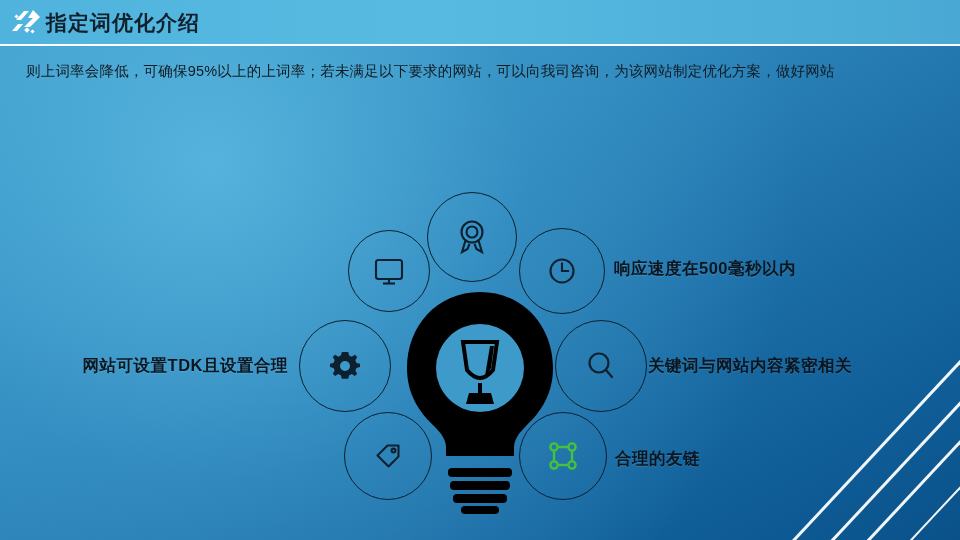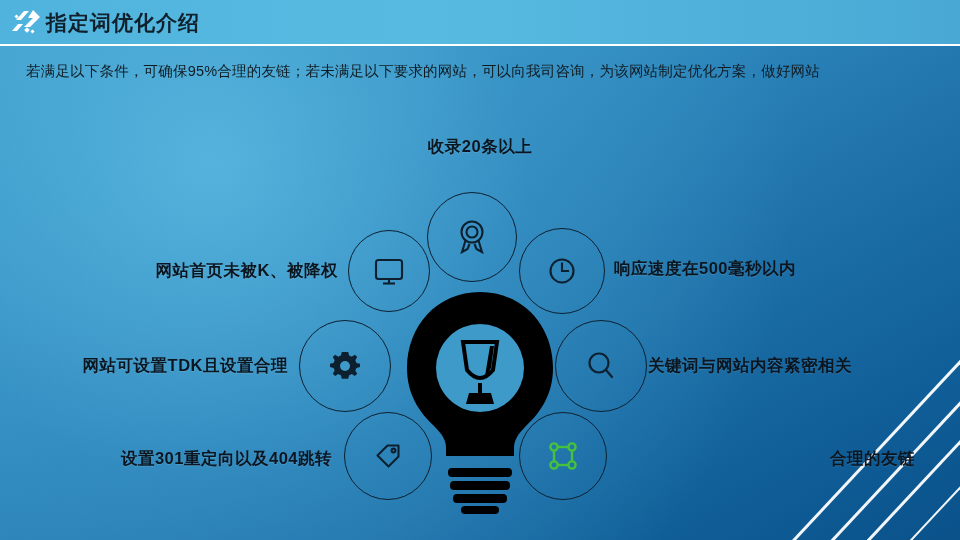--- a/index.html
+++ b/index.html
@@ -79,26 +79,25 @@
         <polygon points="6,17 11,17 5,24 0,24"></polygon>
         <rect x="13" y="21" width="4" height="4" transform="rotate(-45 15 23)"></rect>
         <rect x="19" y="23" width="3" height="3" transform="rotate(-45 20.5 24.5)"></rect>
         <rect x="3" y="8" width="3" height="3" transform="rotate(-45 4.5 9.5)"></rect>
       </g>
     </svg>
     <div id="page-title">指定词优化介绍</div>
   </div>
 
   <div id="intro">
-    <p>若满足以下条件，可确保95%合理的友链；若未满足以下要求的网站，可以向我司咨询，为该网站制定优化方案，做好网站</p>
+    <p>则上词率会降低，可确保95%以上的上词率；若未满足以下要求的网站，可以向我司咨询，为该网站制定优化方案，做好网站</p>
   </div>
 
   <div id="diagram">
 
-    <div id="top-label" class="label">收录20条以上</div>
 
     <svg id="bulb" viewBox="0 0 170 225">
       <path fill="#000000" d="M85 2 C42 2 12 36 12 78 c0 26 12 44 27 58 c8 8 12 14 12 22 l0 8 l68 0 l0 -8 c0 -8 4 -14 12 -22 c15 -14 27 -32 27 -58 C158 36 128 2 85 2 Z"></path>
       <circle cx="85" cy="78" r="44" fill="#3e9ac8"></circle>
       <rect x="53" y="178" width="64" height="9" rx="4" fill="#000000"></rect>
       <rect x="55" y="191" width="60" height="9" rx="4" fill="#000000"></rect>
       <rect x="58" y="204" width="54" height="9" rx="4" fill="#000000"></rect>
       <rect x="66" y="216" width="38" height="8" rx="4" fill="#000000"></rect>
       <g fill="none" stroke="#000000" stroke-width="4">
         <path d="M68 52 L102 52 L98 80 Q85 96 72 80 Z"></path>
@@ -117,21 +116,20 @@
       </svg>
     </div>
 
     <div class="node" style="left:348px;top:100px;width:82px;height:82px;">
       <svg width="36" height="36" viewBox="0 0 36 36" fill="none" stroke="#0d2030" stroke-width="2.1">
         <rect x="5" y="7" width="26" height="19" rx="2.5"></rect>
         <line x1="18" y1="26" x2="18" y2="30"></line>
         <line x1="12" y1="30.5" x2="24" y2="30.5"></line>
       </svg>
     </div>
-    <div class="label l" style="left:0px;top:130px;width:338px;">网站首页未被K、被降权</div>
 
     <div class="node" style="left:519px;top:98px;width:86px;height:86px;">
       <svg width="34" height="34" viewBox="0 0 34 34" fill="none" stroke="#0d2030" stroke-width="2.1">
         <circle cx="17" cy="17" r="11.5"></circle>
         <path d="M17 9.5 L17 17 L23 17" stroke-linecap="square"></path>
       </svg>
     </div>
     <div class="label r" style="left:614px;top:128px;width:340px;">响应速度在500毫秒以内</div>
 
     <div class="node" style="left:299px;top:190px;width:92px;height:92px;">
@@ -149,30 +147,29 @@
       </svg>
     </div>
     <div class="label r" style="left:648px;top:225px;width:333px;">关键词与网站内容紧密相关</div>
 
     <div class="node" style="left:344px;top:282px;width:88px;height:88px;">
       <svg width="36" height="36" viewBox="0 0 36 36" fill="none" stroke="#0d2030" stroke-width="2.1">
         <path d="M17.5 7.5 L28.5 7.5 L28.5 18.5 L18.5 28.5 L7.5 17.5 Z" stroke-linejoin="round"></path>
         <circle cx="23.5" cy="12.5" r="1.9"></circle>
       </svg>
     </div>
-    <div class="label l" style="left:0px;top:318px;width:332px;">设置301重定向以及404跳转</div>
 
     <div class="node" style="left:519px;top:282px;width:88px;height:88px;">
       <svg width="38" height="38" viewBox="0 0 38 38" fill="none" stroke="#46c13c" stroke-width="2.4">
         <circle cx="10" cy="10" r="3.6"></circle>
         <circle cx="28" cy="10" r="3.6"></circle>
         <circle cx="10" cy="28" r="3.6"></circle>
         <circle cx="28" cy="28" r="3.6"></circle>
         <line x1="14" y1="10" x2="24" y2="10"></line>
         <line x1="14" y1="28" x2="24" y2="28"></line>
         <line x1="10" y1="14" x2="10" y2="24"></line>
         <line x1="28" y1="14" x2="28" y2="24"></line>
       </svg>
     </div>
-    <div class="label r" style="left:615px;top:318px;width:300px;text-align:right;">合理的友链</div>
+    <div class="label r" style="left:615px;top:318px;width:300px;">合理的友链</div>
 
   </div>
 </div>
 
 </body></html>

